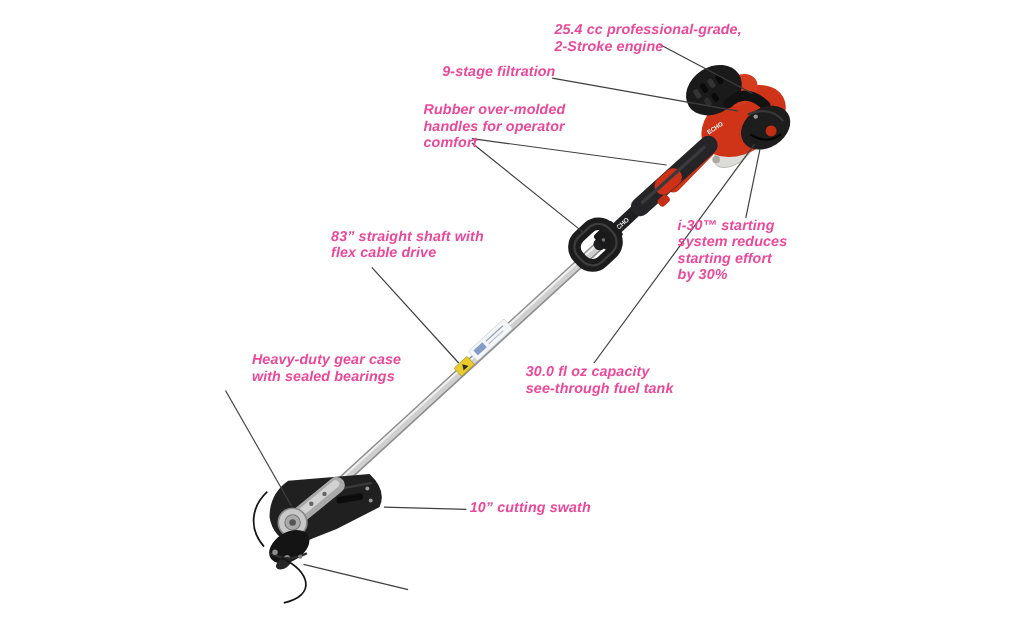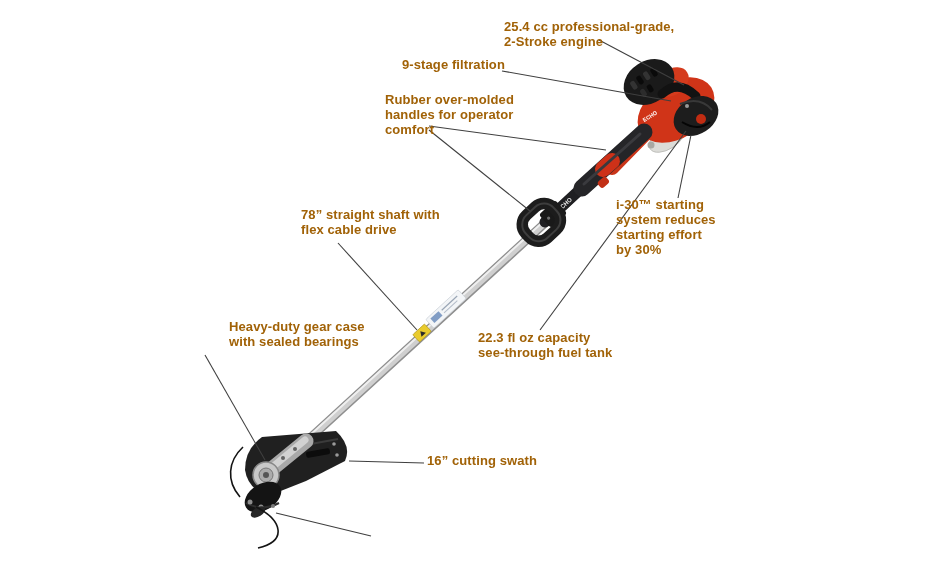--- a/index.html
+++ b/index.html
@@ -3,22 +3,22 @@
 <meta charset="utf-8">
 <style>
   html,body{margin:0;padding:0;background:#ffffff;}
   #canvas{
     position:relative;width:935px;height:579px;background:#ffffff;overflow:hidden;
     font-family:"Liberation Sans", sans-serif;
   }
   #art{position:absolute;left:0;top:0;}
   .callout{
     position:absolute;
-    font-size:13px;font-weight:bold;line-height:15px;color:#a16207;
-    white-space:pre-line;letter-spacing:0.1px;
+    font-size:13px;font-weight:bold;line-height:15px;color:#ec4899;
+    white-space:pre-line;letter-spacing:0.1px;font-style:italic;
   }
 </style>
 </head>
 <body>
 
 <div id="canvas">
 
   <svg id="art" width="935" height="579" viewBox="0 0 935 579">
 
     <g>
@@ -150,25 +150,25 @@
       <line x1="371" y1="536" x2="276" y2="513"></line>
     </g>
   </svg>
 
   <div class="callout" style="left:504px;top:19px;">25.4 cc professional-grade,
 2-Stroke engine</div>
   <div class="callout" style="left:402px;top:57px;">9-stage filtration</div>
   <div class="callout" style="left:385px;top:92px;">Rubber over-molded
 handles for operator
 comfort</div>
-  <div class="callout" style="left:301px;top:207px;">78” straight shaft with
+  <div class="callout" style="left:301px;top:207px;">83” straight shaft with
 flex cable drive</div>
   <div class="callout" style="left:616px;top:197px;">i-30™ starting
 system reduces
 starting effort
 by 30%</div>
-  <div class="callout" style="left:478px;top:330px;">22.3 fl oz capacity
+  <div class="callout" style="left:478px;top:330px;">30.0 fl oz capacity
 see-through fuel tank</div>
   <div class="callout" style="left:181px;top:319px;margin-left:48px;">Heavy-duty gear case
 with sealed bearings</div>
-  <div class="callout" style="left:427px;top:453px;">16” cutting swath</div>
+  <div class="callout" style="left:427px;top:453px;">10” cutting swath</div>
 
 </div>
 
 </body></html>

